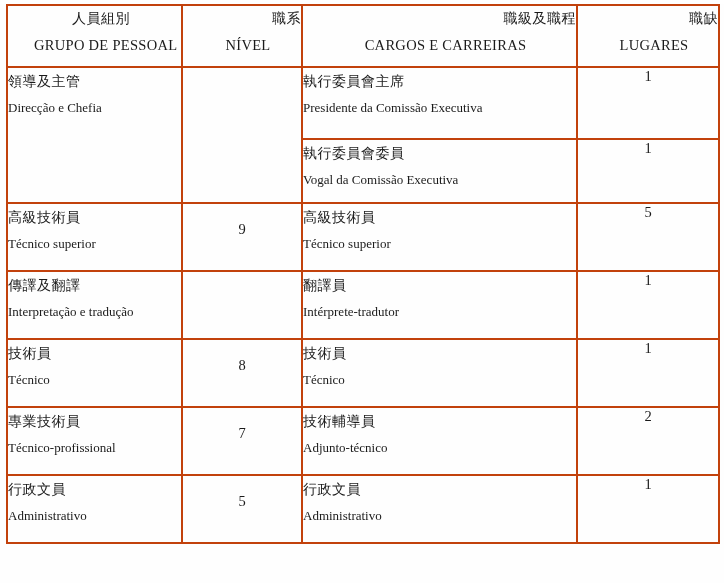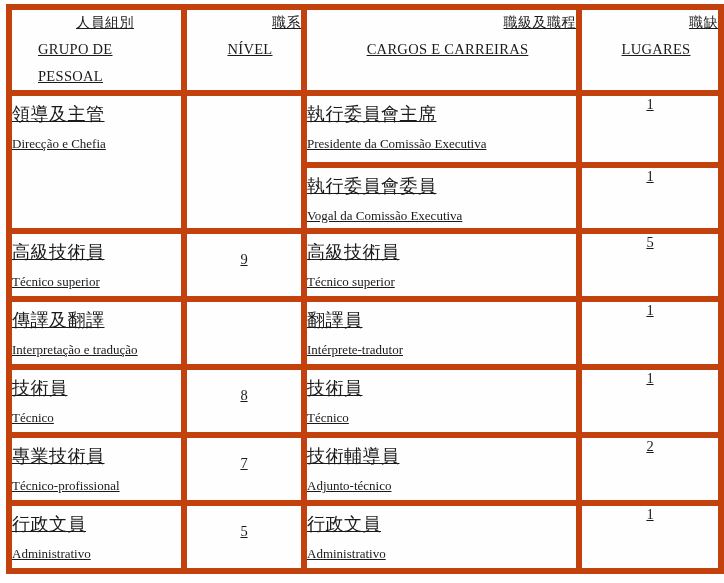--- a/index.html
+++ b/index.html
@@ -21,24 +21,23 @@
     background: #fefefe;
   }
   table.staff-table {
     border-collapse: collapse;
     width: 712px;
     margin: 4px 6px 0 6px;
     table-layout: fixed;
   }
   table.staff-table td,
   table.staff-table th {
-    border: 6px solid #c2410c;
+    border: 2px solid #c2410c;
     vertical-align: top;
     padding: 0;
-    text-decoration: underline;
   }
   
   col.c-group { width: 175px; }
   col.c-level { width: 120px; }
   col.c-career { width: 275px; }
   col.c-places { width: 142px; }
 
   
   .head-cell {
     text-align: center;
@@ -70,21 +69,21 @@
 
   
   .cell-text {
     padding: 14px 10px 14px 14px;
     font-size: 14.5px;
     line-height: 1.95;
   }
   .cell-text .zh {
     display: block;
     font-family: "DejaVu Sans", "Liberation Sans", sans-serif;
-    font-size: 18px;
+    font-size: 14px;
     letter-spacing: 0.5px;
   }
   .cell-text .pt {
     display: block;
     font-family: "Liberation Serif", "DejaVu Serif", serif;
     font-size: 13px;
   }
   .cell-num {
     text-align: center;
     font-size: 14.5px;

